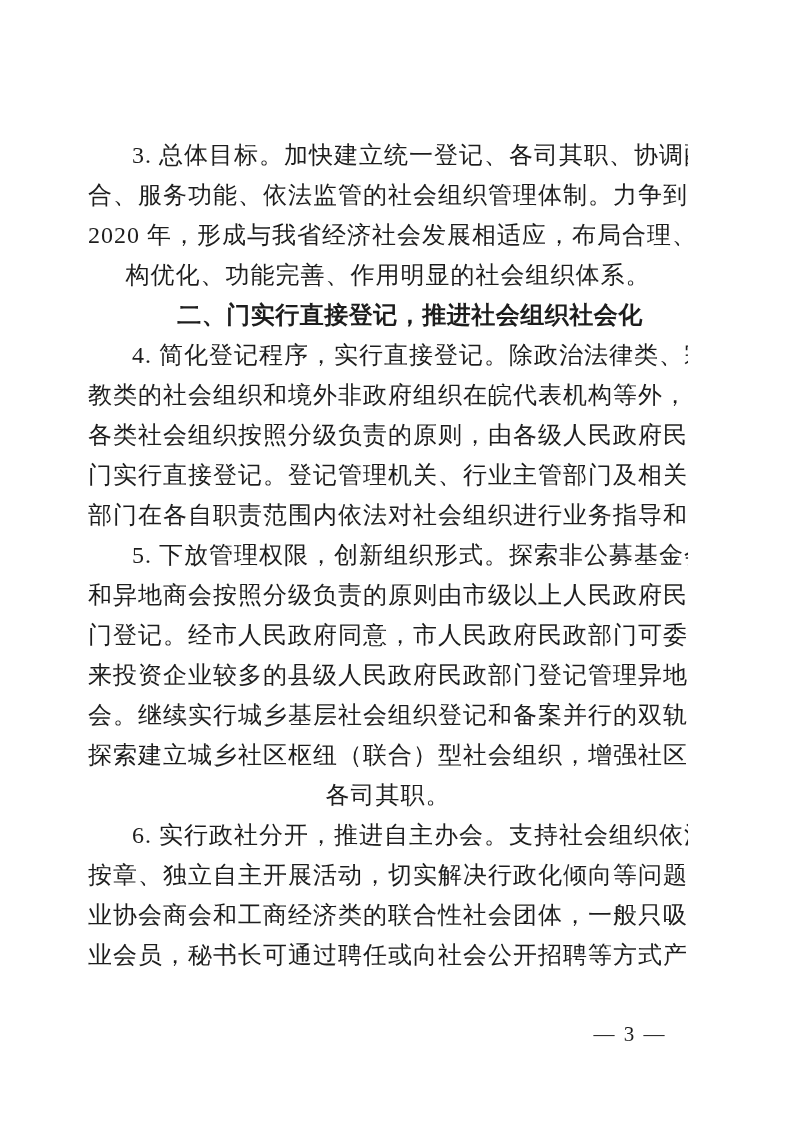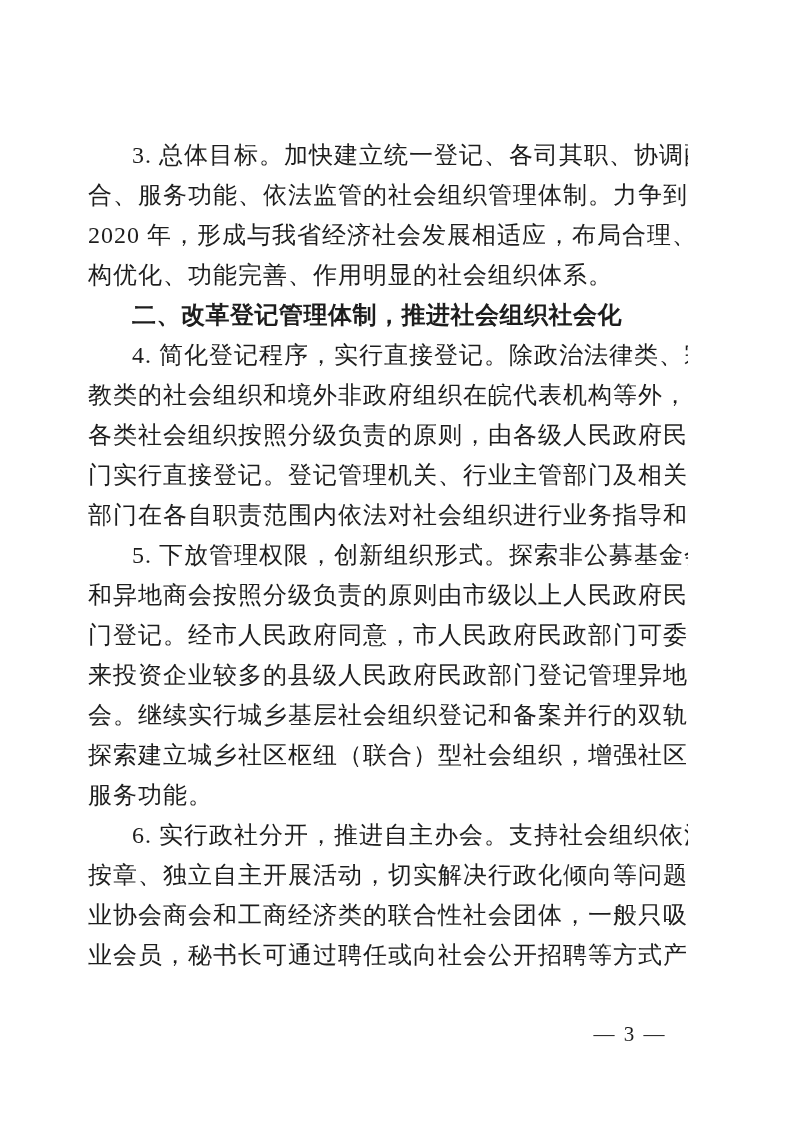--- a/index.html
+++ b/index.html
@@ -22,21 +22,21 @@
     top: 135px;
     width: 600px;
   }
   .line {
     font-size: 24px;
     line-height: 40px;
     height: 40px;
     letter-spacing: 1px;
     white-space: nowrap;
     overflow: hidden;
-    text-align: left;
+    text-align: center;
   }
   .line.justify {
     text-align: justify;
     text-align-last: justify;
   }
   .line.indent {
     text-indent: 44px;
   }
   .line.heading {
     font-weight: 700;
@@ -59,32 +59,32 @@
 </style>
 </head>
 <body>
 
 <div class="page">
   <div class="doc-body">
       <div class="line justify indent">3. 总体目标。加快建立统一登记、各司其职、协调配</div>
       <div class="line justify">合、服务功能、依法监管的社会组织管理体制。力争到</div>
       <div class="line justify">2020 年，形成与我省经济社会发展相适应，布局合理、结</div>
       <div class="line">构优化、功能完善、作用明显的社会组织体系。</div>
-      <div class="line indent heading">二、改革登记管理体制，推进社会组织社会化</div>
+      <div class="line indent heading">二、门实行直接登记，推进社会组织社会化</div>
       <div class="line justify indent">4. 简化登记程序，实行直接登记。除政治法律类、宗</div>
       <div class="line justify">教类的社会组织和境外非政府组织在皖代表机构等外，其他</div>
       <div class="line justify">各类社会组织按照分级负责的原则，由各级人民政府民政部</div>
       <div class="line justify">门实行直接登记。登记管理机关、行业主管部门及相关职能</div>
       <div class="line justify">部门在各自职责范围内依法对社会组织进行业务指导和管理</div>
       <div class="line justify indent">5. 下放管理权限，创新组织形式。探索非公募基金会</div>
       <div class="line justify">和异地商会按照分级负责的原则由市级以上人民政府民政部</div>
       <div class="line justify">门登记。经市人民政府同意，市人民政府民政部门可委托外</div>
       <div class="line justify">来投资企业较多的县级人民政府民政部门登记管理异地商</div>
       <div class="line justify">会。继续实行城乡基层社会组织登记和备案并行的双轨制，</div>
       <div class="line justify">探索建立城乡社区枢纽（联合）型社会组织，增强社区自治</div>
-      <div class="line">服务功能。</div>
+      <div class="line">各司其职。</div>
       <div class="line justify indent">6. 实行政社分开，推进自主办会。支持社会组织依法</div>
       <div class="line justify">按章、独立自主开展活动，切实解决行政化倾向等问题。行</div>
       <div class="line justify">业协会商会和工商经济类的联合性社会团体，一般只吸收企</div>
       <div class="line justify">业会员，秘书长可通过聘任或向社会公开招聘等方式产生。</div>
     </div>
   <div class="page-number">— 3 —</div>
 </div>
 
 </body></html>

